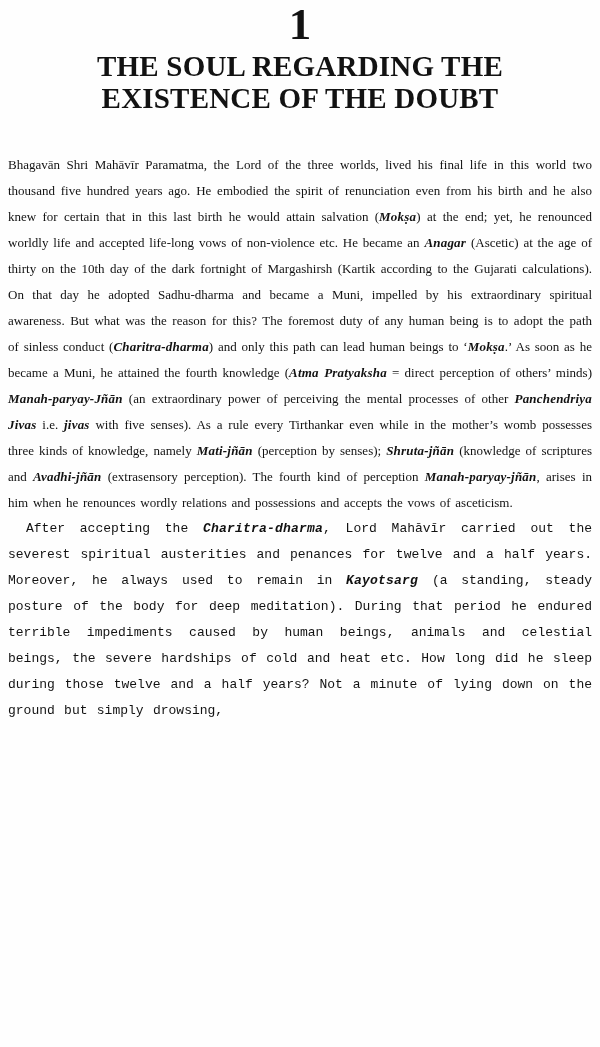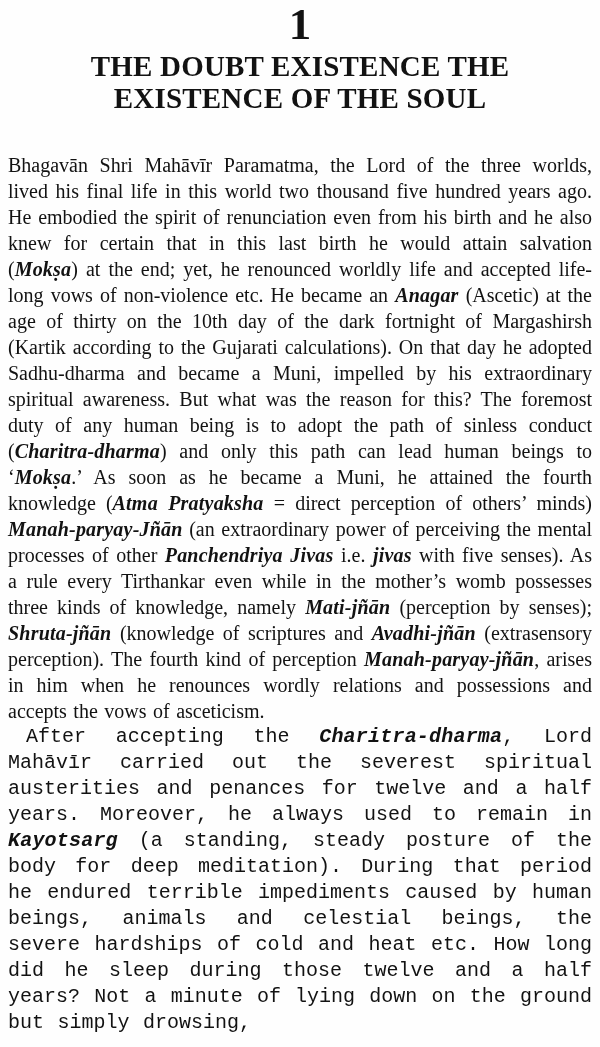--- a/index.html
+++ b/index.html
@@ -38,21 +38,21 @@
     letter-spacing: 0.2px;
   }
   .chapter-title .title-line {
     display: block;
     white-space: nowrap;
   }
   .body-text {
     margin-top: 37px;
   }
   .para {
-    font-size: 20px;
+    font-size: 13px;
     line-height: 26px;
     text-align: justify;
     margin: 0;
     word-spacing: 1.5px;
   }
   .para.indented {
     text-indent: 18px;
     font-family: Liberation Mono, monospace;
   }
   .para .it {
@@ -60,20 +60,20 @@
     font-weight: 700;
     letter-spacing: 0.2px;
   }
 </style>
 </head>
 <body>
 
 <div class="page">
   <h2 class="chapter-num">1</h2>
   <h1 class="chapter-title">
-    <span class="title-line">THE DOUBT EXISTENCE THE</span>
-    <span class="title-line">EXISTENCE OF THE SOUL</span>
+    <span class="title-line">THE SOUL REGARDING THE</span>
+    <span class="title-line">EXISTENCE OF THE DOUBT</span>
   </h1>
   <div class="body-text">
       <p class="para"><span>Bhagavān Shri Mahāvīr Paramatma, the Lord of the three worlds, lived his final life in this world two thousand five hundred years ago. He embodied the spirit of renunciation even from his birth and he also knew for certain that in this last birth he would attain salvation (</span><span class="it">Mokṣa</span><span>) at the end; yet, he renounced worldly life and accepted life-long vows of non-violence etc. He became an </span><span class="it">Anagar</span><span> (Ascetic) at the age of thirty on the 10th day of the dark fortnight of Margashirsh (Kartik according to the Gujarati calculations). On that day he adopted Sadhu-dharma and became a Muni, impelled by his extraordinary spiritual awareness. But what was the reason for this? The foremost duty of any human being is to adopt the path of sinless conduct (</span><span class="it">Charitra-dharma</span><span>) and only this path can lead human beings to ‘</span><span class="it">Mokṣa</span><span>.’ As soon as he became a Muni, he attained the fourth knowledge (</span><span class="it">Atma Pratyaksha</span><span> = direct perception of others’ minds) </span><span class="it">Manah-paryay-Jñān</span><span> (an extraordinary power of perceiving the mental processes of other </span><span class="it">Panchendriya Jivas</span><span> i.e. </span><span class="it">jivas</span><span> with five senses). As a rule every Tirthankar even while in the mother’s womb possesses three kinds of knowledge, namely </span><span class="it">Mati-jñān</span><span> (perception by senses); </span><span class="it">Shruta-jñān</span><span> (knowledge of scriptures and </span><span class="it">Avadhi-jñān</span><span> (extrasensory perception). The fourth kind of perception </span><span class="it">Manah-paryay-jñān</span><span>, arises in him when he renounces wordly relations and possessions and accepts the vows of asceticism.</span></p>
       <p class="para indented"><span>After accepting the </span><span class="it">Charitra-dharma</span><span>, Lord Mahāvīr carried out the severest spiritual austerities and penances for twelve and a half years. Moreover, he always used to remain in </span><span class="it">Kayotsarg</span><span> (a standing, steady posture of the body for deep meditation). During that period he endured terrible impediments caused by human beings, animals and celestial beings, the severe hardships of cold and heat etc. How long did he sleep during those twelve and a half years? Not a minute of lying down on the ground but simply drowsing,</span></p>
     </div>
 </div>
 
 </body></html>

